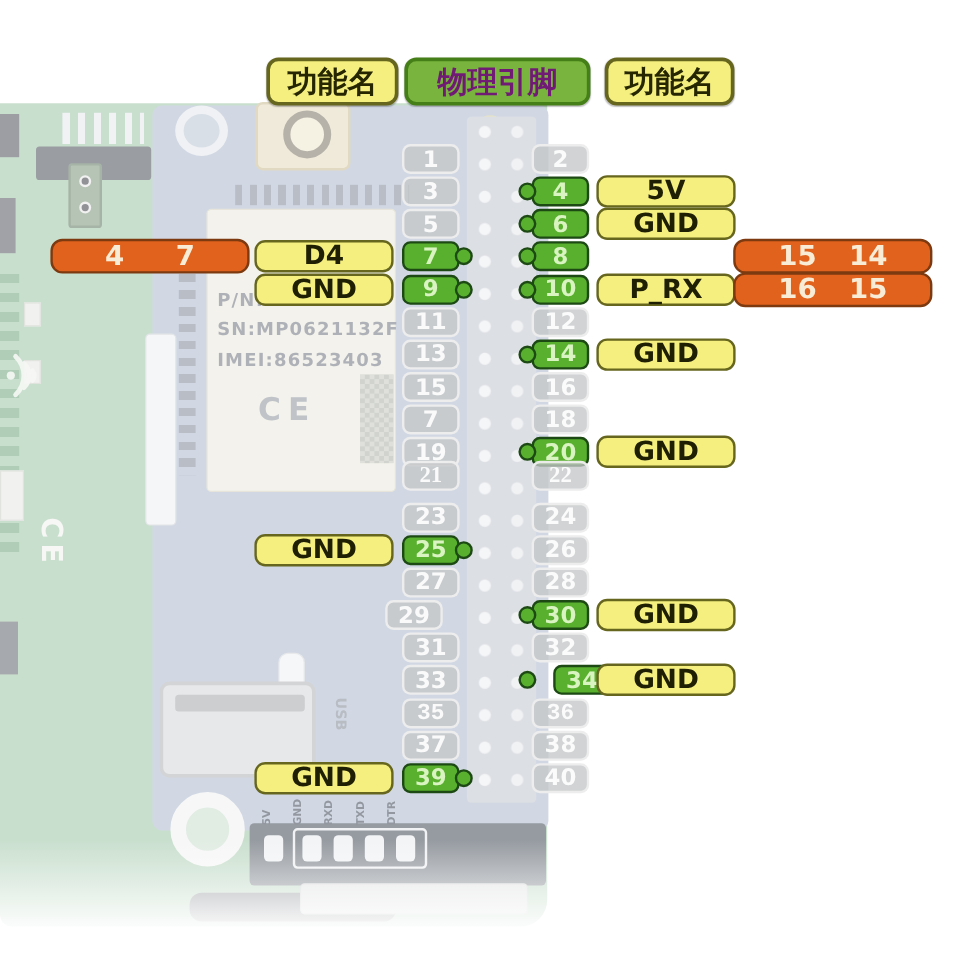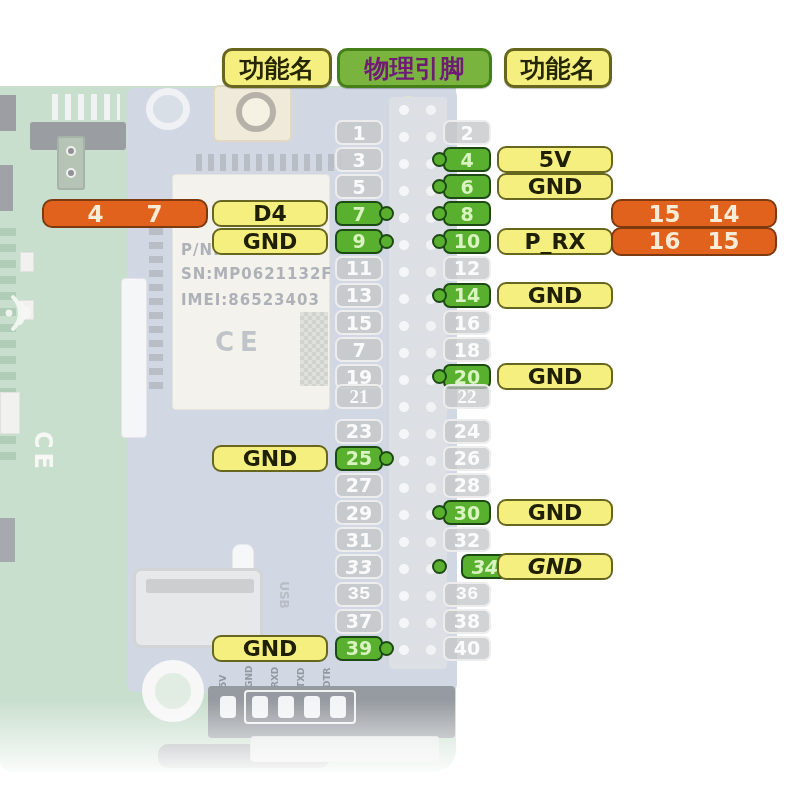--- a/index.html
+++ b/index.html
@@ -245,30 +245,30 @@
           <div class="fn-label" style="left: 212px;">GND</div>
           <div class="pin-badge pin-green" style="left: 335px;">25</div>
           <div class="dot" style="left: 379px;"></div>
           <div class="pin-badge pin-gray" style="left: 443px;">26</div>
         </div>
         <div class="pin-row" style="top: 471.95px;">
           <div class="pin-badge pin-gray" style="left: 335px;">27</div>
           <div class="pin-badge pin-gray" style="left: 443px;">28</div>
         </div>
         <div class="pin-row" style="top: 499.1px;">
-          <div class="pin-badge pin-gray" style="left: 335px;">29</div>
+          <div class="pin-badge pin-gray" style="left: 321px;">29</div>
           <div class="pin-badge pin-green" style="left: 443px;">30</div>
           <div class="dot" style="left: 432px;"></div>
           <div class="fn-label" style="left: 497px;">GND</div>
         </div>
         <div class="pin-row" style="top: 526.25px;">
           <div class="pin-badge pin-gray" style="left: 335px;">31</div>
           <div class="pin-badge pin-gray" style="left: 443px;">32</div>
         </div>
-        <div class="pin-row" style="top: 553.4px; font-style: italic;">
+        <div class="pin-row" style="top: 553.4px;">
           <div class="pin-badge pin-gray" style="left: 335px;">33</div>
           <div class="pin-badge pin-green" style="left: 461px;">34</div>
           <div class="dot" style="left: 432px;"></div>
           <div class="fn-label" style="left: 497px;">GND</div>
         </div>
         <div class="pin-row" style="top: 580.55px; font-family: Liberation Mono, monospace;">
           <div class="pin-badge pin-gray" style="left: 335px;">35</div>
           <div class="pin-badge pin-gray" style="left: 443px;">36</div>
         </div>
         <div class="pin-row" style="top: 607.7px;">

